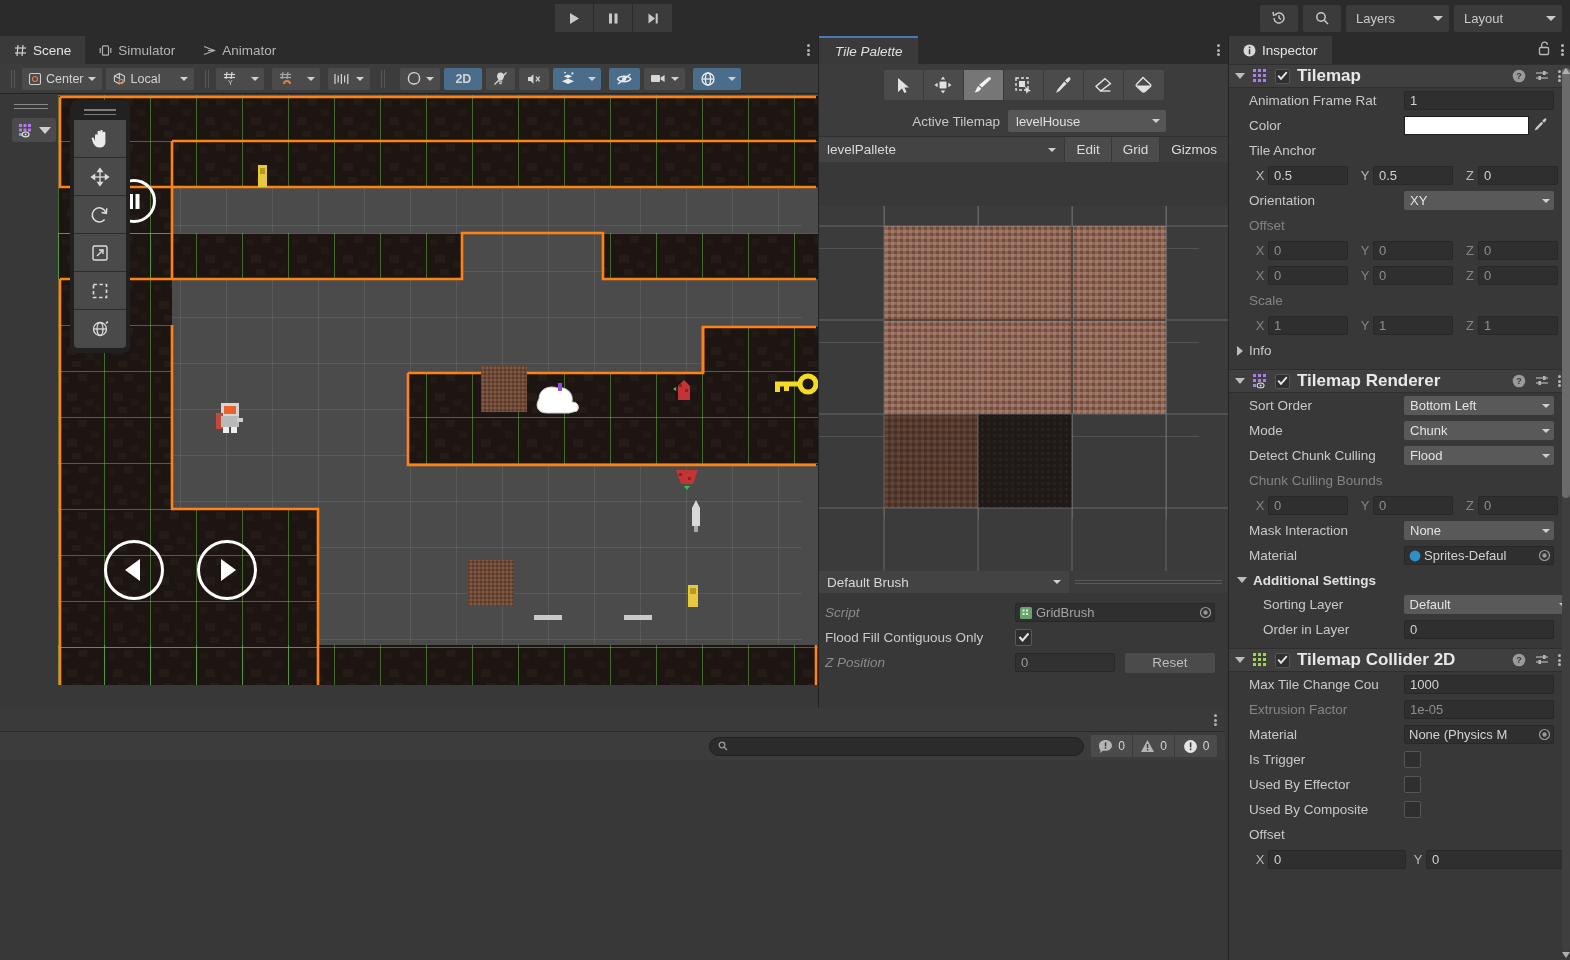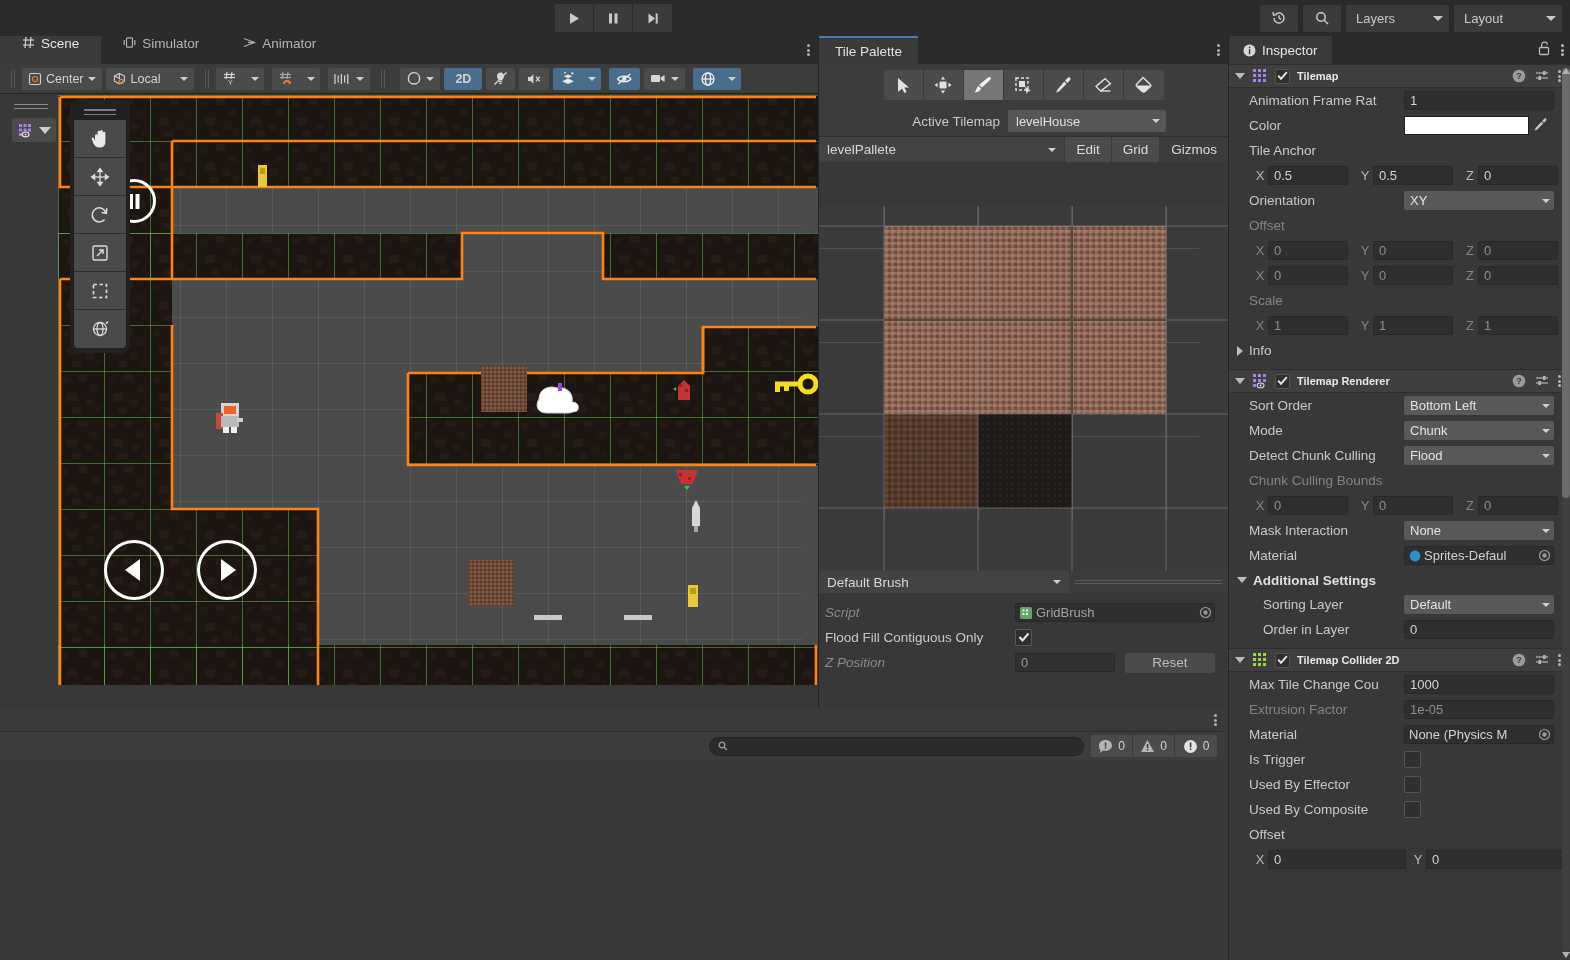--- a/index.html
+++ b/index.html
@@ -19,21 +19,21 @@
   .playbtn:last-child{border-right:none;}
   .playbtn svg{display:block}
   .topright{position:absolute;right:8px;top:4px;display:flex;align-items:center;gap:5px;height:28px;}
   .tbtn{width:38px;height:27px;background:#3b3b3b;border-radius:2px;display:flex;align-items:center;justify-content:center;}
   .tdrop{height:27px;background:#3b3b3b;border-radius:2px;display:flex;align-items:center;padding:0 6px 0 10px;min-width:100px;justify-content:space-between;color:#c9c9c9;font-size:13px;}
   .caret{width:0;height:0;border-left:5px solid transparent;border-right:5px solid transparent;border-top:5px solid #c9c9c9;margin-left:10px;}
 
   
   .scene-panel{position:absolute;left:0;top:36px;width:818px;height:672px;background:#383838;}
   .tabstrip{height:28px;background:#2b2b2b;display:flex;align-items:stretch;position:relative;}
-  .tab{display:flex;align-items:flex-start;gap:6px;padding:0 22px;font-size:13.5px;color:#b4b4b4;}
+  .tab{display:flex;align-items:center;gap:6px;padding:0 14px;font-size:13.5px;color:#b4b4b4;}
   .tab.active{background:#3a3a3a;color:#e4e4e4;}
   .tab .tabicon{display:flex;align-items:center;}
   .kebab{position:absolute;right:8px;top:0;height:28px;display:flex;align-items:center;}
   .kebab i{display:block;width:3px;height:3px;background:#b0b0b0;border-radius:50%;margin:1.3px 0;}
 
   .scenetoolbar{height:30px;background:#3c3c3c;display:flex;align-items:center;padding:0 4px;gap:0;border-bottom:1px solid #232323;}
   .sep{width:1px;height:18px;background:#575757;margin:0 7px;}
   .sep.dbl{width:4px;border-left:1px solid #575757;border-right:1px solid #575757;background:transparent;height:18px;}
   .stbtn{height:22px;background:#4b4b4b;border-radius:2px;display:flex;align-items:center;padding:0 6px;gap:4px;color:#d2d2d2;font-size:12.5px;margin-right:4px;}
   .stbtn.blue{background:#4a6d8c;}
@@ -63,21 +63,21 @@
   .console-panel{position:absolute;left:0;top:708px;width:1225px;height:252px;background:#383838;}
   .consolehead{height:24px;position:relative;background:#3a3a3a;border-bottom:1px solid #2b2b2b;}
   .consolebar{height:28px;background:#3c3c3c;display:flex;align-items:center;justify-content:flex-end;padding:0 8px;gap:0;}
   .searchbox{width:375px;height:19px;background:#2b2b2b;border:1px solid #212121;border-radius:10px;display:flex;align-items:center;padding:0 8px;gap:5px;}
   .countbtn{height:22px;min-width:42px;background:#4b4b4b;display:flex;align-items:center;justify-content:center;gap:5px;color:#d4d4d4;font-size:12px;border-right:1px solid #3a3a3a;}
   .countbtn:first-of-type{border-radius:2px 0 0 2px;}
   .countbtn:last-of-type{border-radius:0 2px 2px 0;border-right:none;}
 
   
   .tilepal{position:absolute;left:818px;top:36px;width:410px;height:672px;background:#383838;border-left:1px solid #232323;}
-  .tp-tabstrip{height:28px;background:#2b2b2b;position:relative;display:flex;}
+  .tp-tabstrip{height:28px;background:#2b2b2b;position:relative;display:flex;font-style:italic;}
   .tp-tab{padding:0 16px;display:flex;align-items:center;font-size:13.5px;color:#e0e0e0;background:#3a3a3a;border-top:2px solid #4a7ab5;}
   .tp-toolrow{height:42px;display:flex;align-items:center;justify-content:center;background:#3c3c3c;}
   .tpt{width:40px;height:30px;background:#4b4b4b;border-right:1px solid #3a3a3a;display:flex;align-items:center;justify-content:center;}
   .tpt:first-child{border-radius:2px 0 0 2px;}
   .tpt:last-child{border-radius:0 2px 2px 0;border-right:none;}
   .tpt.sel{background:#767676;}
   .tp-activerow{height:30px;display:flex;align-items:center;background:#3c3c3c;padding-right:62px;justify-content:flex-end;gap:8px;}
   .tp-dd{height:22px;background:#565656;border-radius:2px;display:flex;align-items:center;justify-content:space-between;padding:0 6px 0 8px;color:#e0e0e0;font-size:13px;}
   .tp-palrow{height:26px;background:#3c3c3c;display:flex;align-items:stretch;border-top:1px solid #2f2f2f;}
   .palselect{flex:1;background:#434343;display:flex;align-items:center;justify-content:space-between;padding:0 8px;color:#d8d8d8;font-size:13.5px;}
@@ -97,21 +97,21 @@
 
   
   .inspector{position:absolute;left:1228px;top:36px;width:342px;height:924px;background:#383838;border-left:1px solid #232323;}
   .insp-tabstrip{height:28px;background:#2b2b2b;position:relative;display:flex;align-items:stretch;}
   .insp-tab{padding:0 14px;display:flex;align-items:center;gap:6px;background:#3a3a3a;color:#e4e4e4;font-size:13.5px;}
   .insp-icons{position:absolute;right:6px;top:0;height:28px;display:flex;align-items:center;gap:10px;}
   .insp-body{position:absolute;left:0;top:28px;width:342px;height:896px;overflow:hidden;}
   .comphead{height:24px;background:#3f3f3f;display:flex;align-items:center;gap:7px;padding:0 6px;border-top:1px solid #2e2e2e;border-bottom:1px solid #2e2e2e;}
   .foldarrow{width:0;height:0;border-left:5px solid transparent;border-right:5px solid transparent;border-top:6px solid #bdbdbd;}
   .foldarrow.closed{border-left:6px solid #bdbdbd;border-top:5px solid transparent;border-bottom:5px solid transparent;border-right:none;}
-  .compname{font-size:11px;font-weight:bold;color:#e8e8e8;}
+  .compname{font-size:17px;font-weight:bold;color:#e8e8e8;}
   .compicons{margin-left:auto;display:flex;align-items:center;gap:9px;padding-right:4px;}
   .irow{height:25px;display:flex;align-items:center;padding-left:20px;}
   .ilabel{font-size:13.5px;color:#c8c8c8;white-space:nowrap;overflow:hidden;}
   .ilabel.dim{color:#848484;}
   .ifield{height:19px;background:#2f2f2f;border:1px solid #282828;border-radius:2px;display:flex;align-items:center;padding:0 5px;color:#d2d2d2;font-size:13px;}
   .ifield.dimtxt{color:#8e8e8e;}
   .idrop{height:19px;background:#595959;border-radius:2px;display:flex;align-items:center;justify-content:space-between;padding:0 4px 0 6px;color:#e2e2e2;font-size:13px;}
   .iobj{height:19px;background:#2f2f2f;border:1px solid #282828;border-radius:2px;display:flex;align-items:center;padding:0 2px 0 4px;color:#d2d2d2;font-size:13px;gap:3px;justify-content:space-between;}
   .ichk{width:17px;height:17px;background:#2f2f2f;border:1px solid #555;border-radius:2px;}
   .xyz{display:flex;align-items:center;gap:3px;}
@@ -1074,21 +1074,21 @@
               <circle cx="6.5" cy="6.5" r="1.6" fill="#9a9a9a"></circle>
             </svg>
         </div>
       </div>
       <div class="subhead">
         <span class="foldarrow"></span>
         <span class="t">Additional Settings</span>
       </div>
       <div class="irow" style="padding-left:34px">
         <span class="ilabel" style="width:141px">Sorting Layer</span>
-        <div class="idrop" style="width:150px">
+        <div class="idrop" style="width:168px">
             <span>Default</span>
             <span class="minicaret"></span>
           </div>
       </div>
       <div class="irow" style="padding-left:34px">
         <span class="ilabel" style="width:141px">Order in Layer</span>
         <div class="ifield" style="width:150px">
             <span>0</span>
           </div>
       </div>

